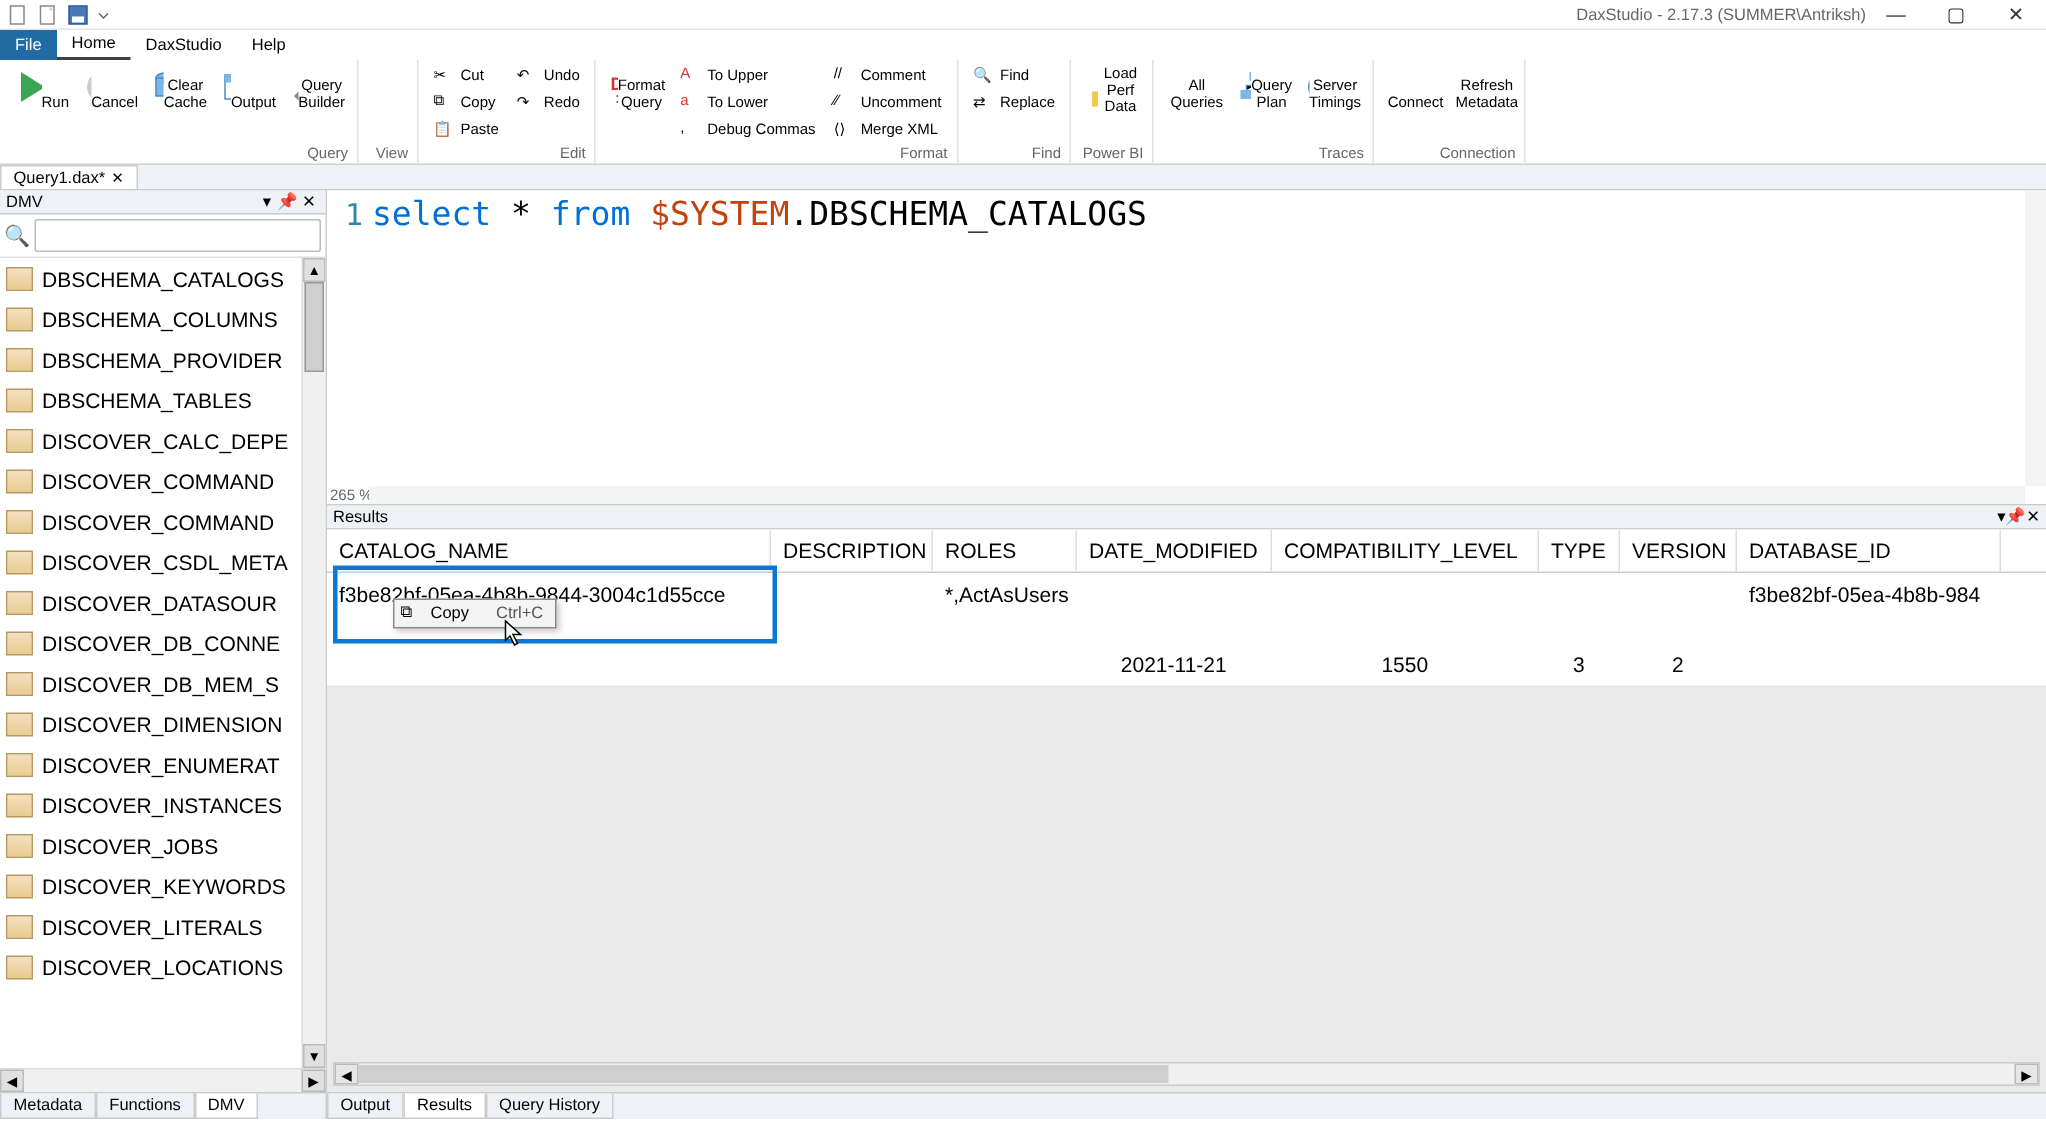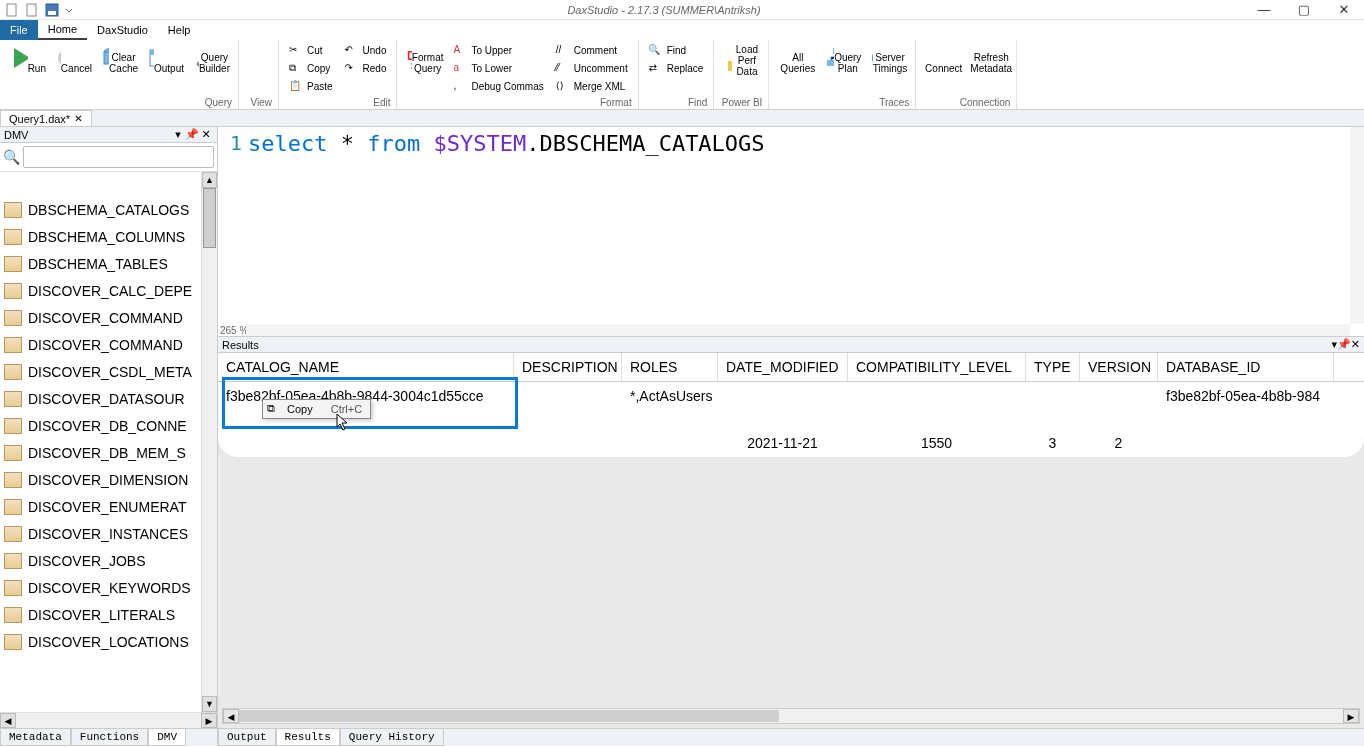--- a/index.html
+++ b/index.html
@@ -2,21 +2,21 @@
 <html><head>
 <meta charset="utf-8">
 <style>
 * { box-sizing: border-box; margin: 0; padding: 0; }
 body { font-family: "Segoe UI", Tahoma, sans-serif; font-size: 12px; background: #fff; width: 1364px; height: 747px; overflow: hidden; position: relative; }
 
 
 .titlebar { height: 20px; background: #fff; display: flex; align-items: center; border-bottom: 1px solid #e5e5e5; }
 .qat { display: flex; gap: 4px; padding: 0 4px; }
 .qat-icon { width: 16px; height: 16px; display: inline-block; }
-.title-text { flex: 1; text-align: center; font-size: 11px; color: #666; font-style: italic; }
+.title-text { flex: 1; text-align: right; font-size: 11px; color: #666; }
 .win-controls { display: flex; gap: 0; }
 .win-btn { width: 40px; height: 20px; display: flex; align-items: center; justify-content: center; cursor: pointer; font-size: 13px; color: #333; }
 
 
 .ribbon-tabs { height: 20px; display: flex; align-items: stretch; background: #fff; }
 .ribbon-tab { padding: 2px 10px; font-size: 11px; cursor: pointer; display: flex; align-items: center; }
 .ribbon-tab.file { background: #206ba4; color: #fff; }
 .ribbon-tab.active { border-bottom: 2px solid #404040; }
 
 
@@ -38,62 +38,62 @@
 
 
 .main { display: flex; height: calc(747px - 20px - 20px - 70px - 18px - 18px); }
 .left-panel { width: 218px; border-right: 1px solid #ccc; display: flex; flex-direction: column; }
 .panel-header { height: 16px; background: #eef2f6; border-bottom: 1px solid #ccc; display: flex; align-items: center; font-size: 11px; padding: 0 4px; }
 .panel-header .spacer { flex: 1; }
 .panel-header .ctrl { width: 14px; text-align: center; cursor: pointer; }
 .search-row { padding: 3px; display: flex; align-items: center; gap: 3px; border-bottom: 1px solid #e0e0e0; }
 .search-row input { flex: 1; height: 22px; border: 1px solid #bbb; border-radius: 2px; padding: 0 4px; font-size: 12px; }
 .dmv-list { flex: 1; overflow: hidden; position: relative; }
-.dmv-list-inner { position: absolute; inset: 0 16px 0 0; overflow: hidden; margin-top: 24px; }
+.dmv-list-inner { position: absolute; inset: 0 16px 0 0; overflow: hidden; }
 .dmv-item { height: 27px; display: flex; align-items: center; gap: 6px; padding: 0 4px; font-size: 14px; cursor: pointer; white-space: nowrap; border-bottom: 0; }
 .dmv-item .grid-icon { width: 18px; height: 16px; background: linear-gradient(#f3e0c0,#e8cc90); border: 1px solid #b89760; display: inline-block; }
 .scroll-v { position: absolute; right: 0; top: 0; bottom: 0; width: 16px; background: #f0f0f0; border-left: 1px solid #ddd; }
 .scroll-v .arrow { height: 16px; background: #e0e0e0; border: 1px solid #bbb; text-align: center; font-size: 9px; line-height: 14px; cursor: pointer; }
 .scroll-v .thumb { position: absolute; left: 1px; right: 1px; top: 16px; height: 60px; background: #cfcfcf; border: 1px solid #999; }
 .hscroll { height: 16px; background: #f0f0f0; border-top: 1px solid #ddd; display: flex; }
 .hscroll .arrow { width: 16px; background: #e0e0e0; border: 1px solid #bbb; text-align: center; font-size: 9px; line-height: 14px; cursor: pointer; }
 .hscroll .track { flex: 1; position: relative; }
 
 
 .right { flex: 1; display: flex; flex-direction: column; position:relative; }
 .editor { flex: 0 0 210px; position: relative; background: #fff; border-bottom: 1px solid #ccc; overflow:hidden;}
 .editor .gutter { position: absolute; left: 0; top: 0; bottom: 14px; width: 26px; color: #2a8aa8; font-family: Consolas, monospace; font-size: 20px; padding: 4px 2px; text-align: right; }
 .editor .code { position: absolute; left: 30px; right: 14px; top: 0; bottom: 14px; font-family: Consolas, monospace; font-size: 22px; padding: 4px 0; white-space: pre; }
 .kw { color: #0070d6; }
-.sys { color: #6d28d9; }
+.sys { color: #c2410c; }
 .editor .zoom { position: absolute; left: 2px; bottom: 0; font-size: 10px; color: #666; }
 .editor .hscroll-ed { position:absolute; left:28px; right:14px; bottom:0; height:12px; background:#f4f4f4; }
 .editor .vscroll-ed { position:absolute; right:0; top:0; bottom:12px; width:14px; background:#f4f4f4; }
 
 .results-header { height: 16px; background: #eef2f6; border-bottom: 1px solid #ccc; display: flex; align-items: center; font-size: 11px; padding: 0 4px; }
 .results-body { flex: 1; background: #e9e9e9; position: relative; overflow: hidden; }
-.grid { background: #fff; border-radius: 20px; }
+.grid { background: #fff; }
 .grid-header { display: flex; background: #fff; border-bottom: 1px solid #ccc; }
 .gh { padding: 6px 8px; font-size: 14px; border-right: 1px solid #ddd; font-weight: 400; white-space: nowrap; overflow: hidden; }
 .grid-row { display: flex; }
 .gc { padding: 6px 8px; font-size: 14px; border-right: 1px solid transparent; white-space: nowrap; overflow: hidden; text-align: left; }
 .gc.r { text-align: center; margin-top: 47px; }
 .highlight-box { position: absolute; border: 3px solid #0a78d6; pointer-events: none; }
 .context-menu { position: absolute; background: #f4f4f4; border: 1px solid #888; box-shadow: 2px 2px 4px rgba(0,0,0,.2); font-size: 11px; z-index: 10; }
 .context-item { display: flex; align-items: center; padding: 2px 8px 2px 4px; gap: 6px; cursor: pointer; }
 .context-item .ci-icon { width: 14px; height: 14px; display:inline-block; }
 .context-item .shortcut { margin-left: 12px; color: #555; }
 .cursor-arrow { position: absolute; z-index: 20; }
 .results-hscroll { position:absolute; left:4px; right:4px; bottom:4px; height:16px; background:#f0f0f0; border:1px solid #ccc; display:flex; }
 .results-hscroll .arrow { width:16px; background:#e6e6e6; text-align:center; font-size:9px; line-height:14px; cursor:pointer; border:1px solid #bbb;}
 .results-hscroll .track { flex:1; position:relative; }
 .results-hscroll .thumb { position:absolute; left:0; top:1px; bottom:1px; width:540px; background:#cfcfcf; }
 
 
-.bottom-tabs { height: 18px; background: #eef2f6; border-top: 1px solid #ccc; display: flex; align-items: stretch; font-family: Liberation Mono, monospace; }
+.bottom-tabs { height: 18px; background: #eef2f6; border-top: 1px solid #ccc; display: flex; align-items: stretch; }
 .left-bottom { width: 218px; display: flex; border-right: 1px solid #ccc; }
 .right-bottom { flex: 1; display: flex; }
 .btab { font-size: 11px; padding: 2px 8px; border: 1px solid #ccc; border-top: none; background: #fff; cursor: pointer; }
 .btab.inactive { background: #eef2f6; }
 
 svg { display: block; }
 </style>
 </head>
 <body>
 
@@ -369,20 +369,24 @@
           <div class="dmv-item">
             <span class="grid-icon"></span>
             <span>DBSCHEMA_CATALOGS</span>
           </div>
           <div class="dmv-item">
             <span class="grid-icon"></span>
             <span>DBSCHEMA_COLUMNS</span>
           </div>
           <div class="dmv-item">
             <span class="grid-icon"></span>
+            <span>DBSCHEMA_PROVIDER</span>
+          </div>
+          <div class="dmv-item">
+            <span class="grid-icon"></span>
             <span>DBSCHEMA_TABLES</span>
           </div>
           <div class="dmv-item">
             <span class="grid-icon"></span>
             <span>DISCOVER_CALC_DEPE</span>
           </div>
           <div class="dmv-item">
             <span class="grid-icon"></span>
             <span>DISCOVER_COMMAND</span>
           </div>

